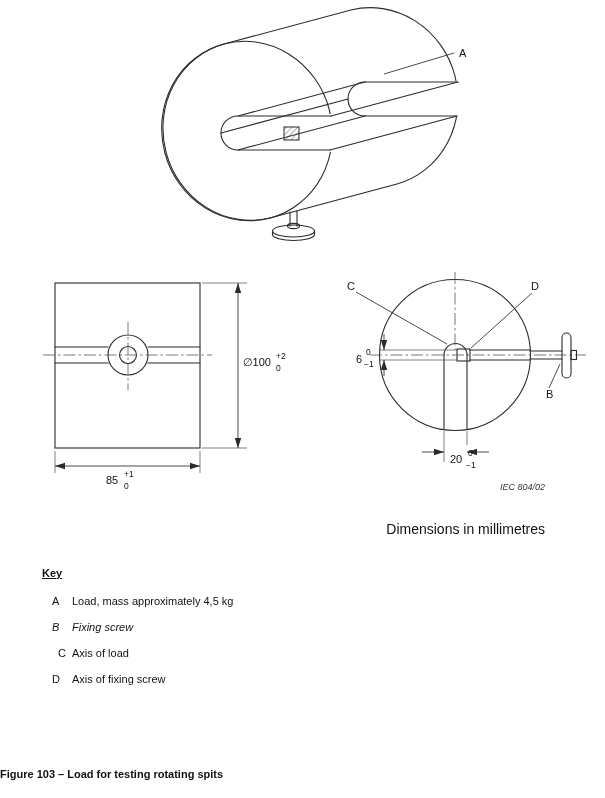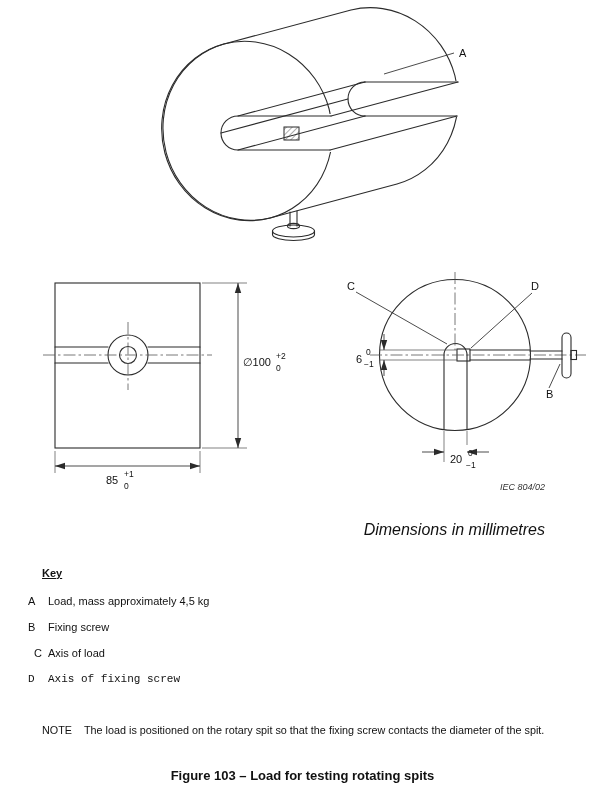--- a/index.html
+++ b/index.html
@@ -9,28 +9,28 @@
     margin:0 auto;
   }
   svg text{font-family:"Liberation Sans",sans-serif;fill:#111;}
   .t11{font-size:11px;}
   .t8{font-size:8.5px;}
   .t9{font-size:9px;font-style:italic;fill:#333;}
   .ln{stroke:#2b2b2b;stroke-width:1.1;fill:none;stroke-linecap:round;}
   .thin{stroke:#4a4a4a;stroke-width:0.7;fill:none;}
   .cl{stroke:#555;stroke-width:0.8;fill:none;stroke-dasharray:12 3 2.5 3;}
   .dim{stroke:#2b2b2b;stroke-width:0.85;fill:none;}
-  .units-note{position:absolute;top:521px;right:60px;font-size:16px;font-style:italic;margin-left:8px;}
+  .units-note{position:absolute;top:521px;right:60px;font-size:14px;margin-left:8px;}
   .key-title{position:absolute;left:42px;top:567px;font-size:11px;font-weight:bold;text-decoration:underline;}
-  .key-row{position:absolute;left:28px;font-size:11px;}
+  .key-row{position:absolute;left:52px;font-size:11px;}
   .key-row .kid{display:inline-block;width:20px;}
   .note-row{position:absolute;left:42px;top:724px;font-size:10.8px;width:530px;}
   .note-row .nlabel{margin-right:12px;}
-  .caption{position:absolute;left:0;top:768px;width:100%;text-align:center;
-           font-size:13px;font-weight:bold;}
+  .caption{position:absolute;left:0;top:768px;width:100%;text-align:left;
+           font-size:11px;font-weight:bold;}
 </style>
 </head>
 <body>
 
 <div class="page">
 
   <svg width="605" height="545" viewBox="0 0 605 545" style="position:absolute;left:0;top:0;">
     <defs>
       <marker id="arw" markerUnits="userSpaceOnUse" markerWidth="11" markerHeight="9" refX="10" refY="4" orient="auto-start-reverse">
         <path d="M0,0.8 L10,4 L0,7.2 Z" fill="#2b2b2b"></path>
@@ -165,29 +165,26 @@
     </g>
   </svg>
 
   <div class="units-note">Dimensions in millimetres</div>
 
   <div class="key-title">Key</div>
 
   <div class="key-row" style="top:595px;">
     <span class="kid">A</span><span>Load, mass approximately 4,5 kg</span>
   </div>
-  <div class="key-row" style="top:621px;">
+  <div class="key-row" style="top:621px;font-style:italic;">
     <span class="kid">B</span><span>Fixing screw</span>
   </div>
   <div class="key-row" style="top:647px;text-align:center;">
     <span class="kid">C</span><span>Axis of load</span>
   </div>
-  <div class="key-row" style="top:673px;font-family:Liberation Mono, monospace;">
+  <div class="key-row" style="top:673px;">
     <span class="kid">D</span><span>Axis of fixing screw</span>
   </div>
 
-  <div class="note-row">
-    <span class="nlabel">NOTE</span><span>The load is positioned on the rotary spit so that the fixing screw contacts the diameter of the spit.</span>
-  </div>
 
   <div class="caption">Figure 103 – Load for testing rotating spits</div>
 
 </div>
 
 </body></html>

